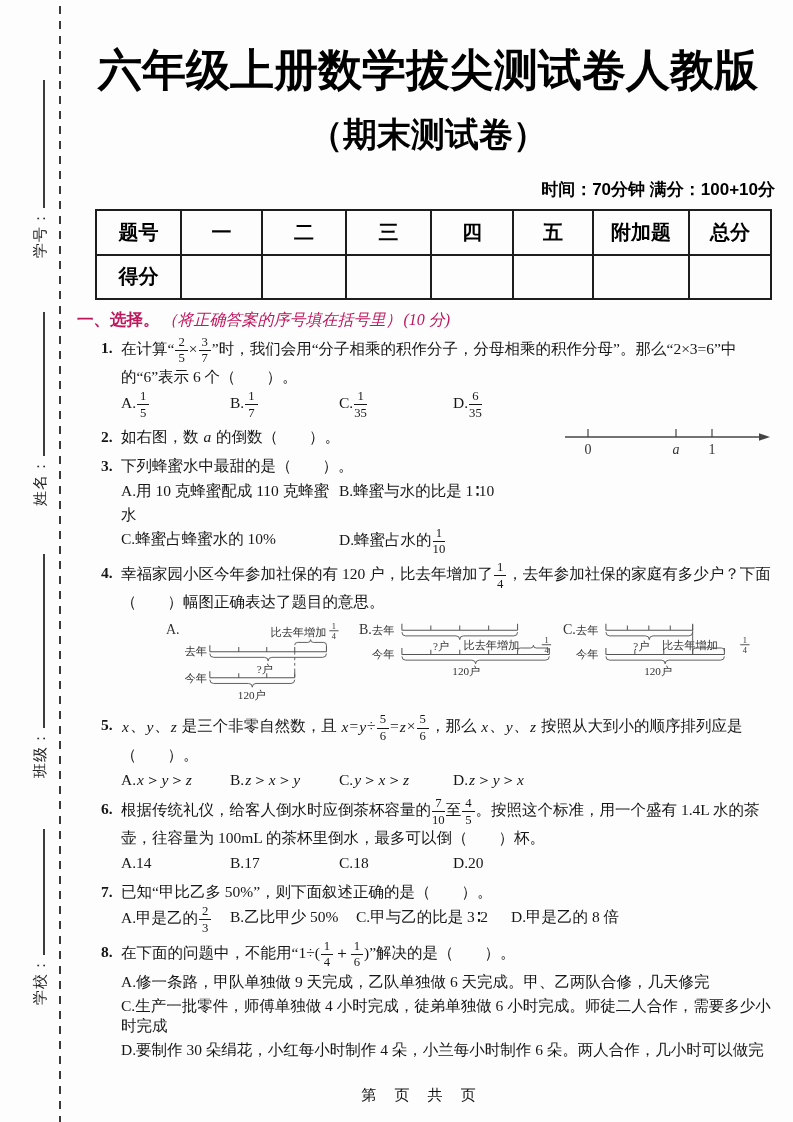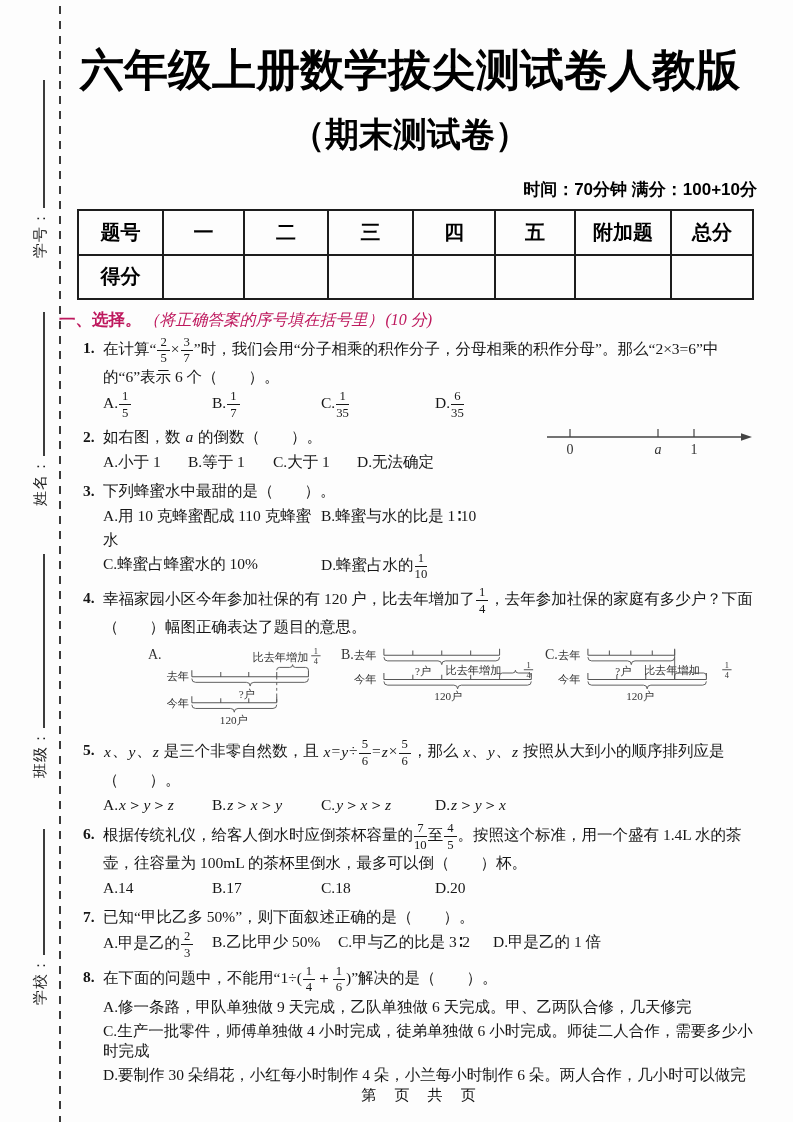--- a/index.html
+++ b/index.html
@@ -13,21 +13,21 @@
     position:absolute;left:59px;top:6px;bottom:0;width:2px;
     background:repeating-linear-gradient(to bottom,#3a3a3a 0 8px,transparent 8px 15px);
   }
   .side-unit{
     position:absolute;height:22px;line-height:22px;white-space:nowrap;
     font-size:15px;transform:rotate(-90deg);transform-origin:center center;
     color:#222;letter-spacing:1px;
   }
   .side-unit .fill-line{display:inline-block;height:13px;border-bottom:2px solid #3c3c3c;margin-left:2px;}
   
-  .main{position:absolute;left:57px;top:0;width:706px;}
+  .main{position:absolute;left:75px;top:0;width:706px;}
   h1.title{
     margin:46px 0 0;text-align:center;font-size:44px;line-height:1.1;font-weight:bold;
     font-family:"Liberation Sans","DejaVu Sans",sans-serif;letter-spacing:0px;color:#000;
   }
   h2.subtitle{
     margin:22px 0 0;text-align:center;font-size:34px;line-height:1.1;font-weight:bold;
     font-family:"Liberation Sans","DejaVu Sans",sans-serif;color:#000;
   }
   .info{
     margin-top:24px;text-align:right;padding-right:6px;
@@ -140,26 +140,20 @@
         <span class="numline"><svg width="214" height="38" viewBox="0 0 214 38">
             <line x1="2" y1="16" x2="198" y2="16" stroke="#444" stroke-width="1.3"></line>
             <polygon points="207,16 196,12.2 196,19.8" fill="#444"></polygon>
             <line x1="25" y1="8" x2="25" y2="16" stroke="#444" stroke-width="1.2"></line>
             <line x1="113" y1="8" x2="113" y2="16" stroke="#444" stroke-width="1.2"></line>
             <line x1="149" y1="8" x2="149" y2="16" stroke="#444" stroke-width="1.2"></line>
             <text x="25" y="33" font-size="14" text-anchor="middle" fill="#333" font-family="&quot;Liberation Serif&quot;,serif">0</text>
             <text x="113" y="33" font-size="14" text-anchor="middle" fill="#333" font-family="&quot;Liberation Serif&quot;,serif" font-style="italic">a</text>
             <text x="149" y="33" font-size="14" text-anchor="middle" fill="#333" font-family="&quot;Liberation Serif&quot;,serif">1</text>
           </svg></span>
-        <div class="opts row4t">
-          <span class="opt">A.小于 1</span>
-          <span class="opt">B.等于 1</span>
-          <span class="opt">C.大于 1</span>
-          <span class="opt">D.无法确定</span>
-        </div>
       </div>
       <div class="q">
         <span class="qnum">3.</span>
         <div class="qbody">下列蜂蜜水中最甜的是（　　）。</div>
         <div class="opts col2">
           <span class="opt">A.用 10 克蜂蜜配成 110 克蜂蜜水</span>
           <span class="opt">B.蜂蜜与水的比是 1∶10</span>
           <span class="opt">C.蜂蜜占蜂蜜水的 10%</span>
           <span class="opt">D.蜂蜜占水的<span class="frac"><span class="fn">1</span><span class="fd">10</span></span></span>
         </div>
@@ -240,21 +234,21 @@
           <span class="opt">D.20</span>
         </div>
       </div>
       <div class="q">
         <span class="qnum">7.</span>
         <div class="qbody">已知“甲比乙多 50%”，则下面叙述正确的是（　　）。</div>
         <div class="opts row4w">
           <span class="opt">A.甲是乙的<span class="frac"><span class="fn">2</span><span class="fd">3</span></span></span>
           <span class="opt">B.乙比甲少 50%</span>
           <span class="opt">C.甲与乙的比是 3∶2</span>
-          <span class="opt">D.甲是乙的 1 倍</span>
+          <span class="opt">D.甲是乙的 8 倍</span>
         </div>
       </div>
       <div class="q">
         <span class="qnum">8.</span>
         <div class="qbody">在下面的问题中，不能用“1÷(<span class="frac"><span class="fn">1</span><span class="fd">4</span></span>＋<span class="frac"><span class="fn">1</span><span class="fd">6</span></span>)”解决的是（　　）。</div>
         <div class="opts stack">
           <span class="opt">A.修一条路，甲队单独做 9 天完成，乙队单独做 6 天完成。甲、乙两队合修，几天修完</span>
           <span class="opt">C.生产一批零件，师傅单独做 4 小时完成，徒弟单独做 6 小时完成。师徒二人合作，需要多少小时完成</span>
           <span class="opt">D.要制作 30 朵绢花，小红每小时制作 4 朵，小兰每小时制作 6 朵。两人合作，几小时可以做完</span>
         </div>

